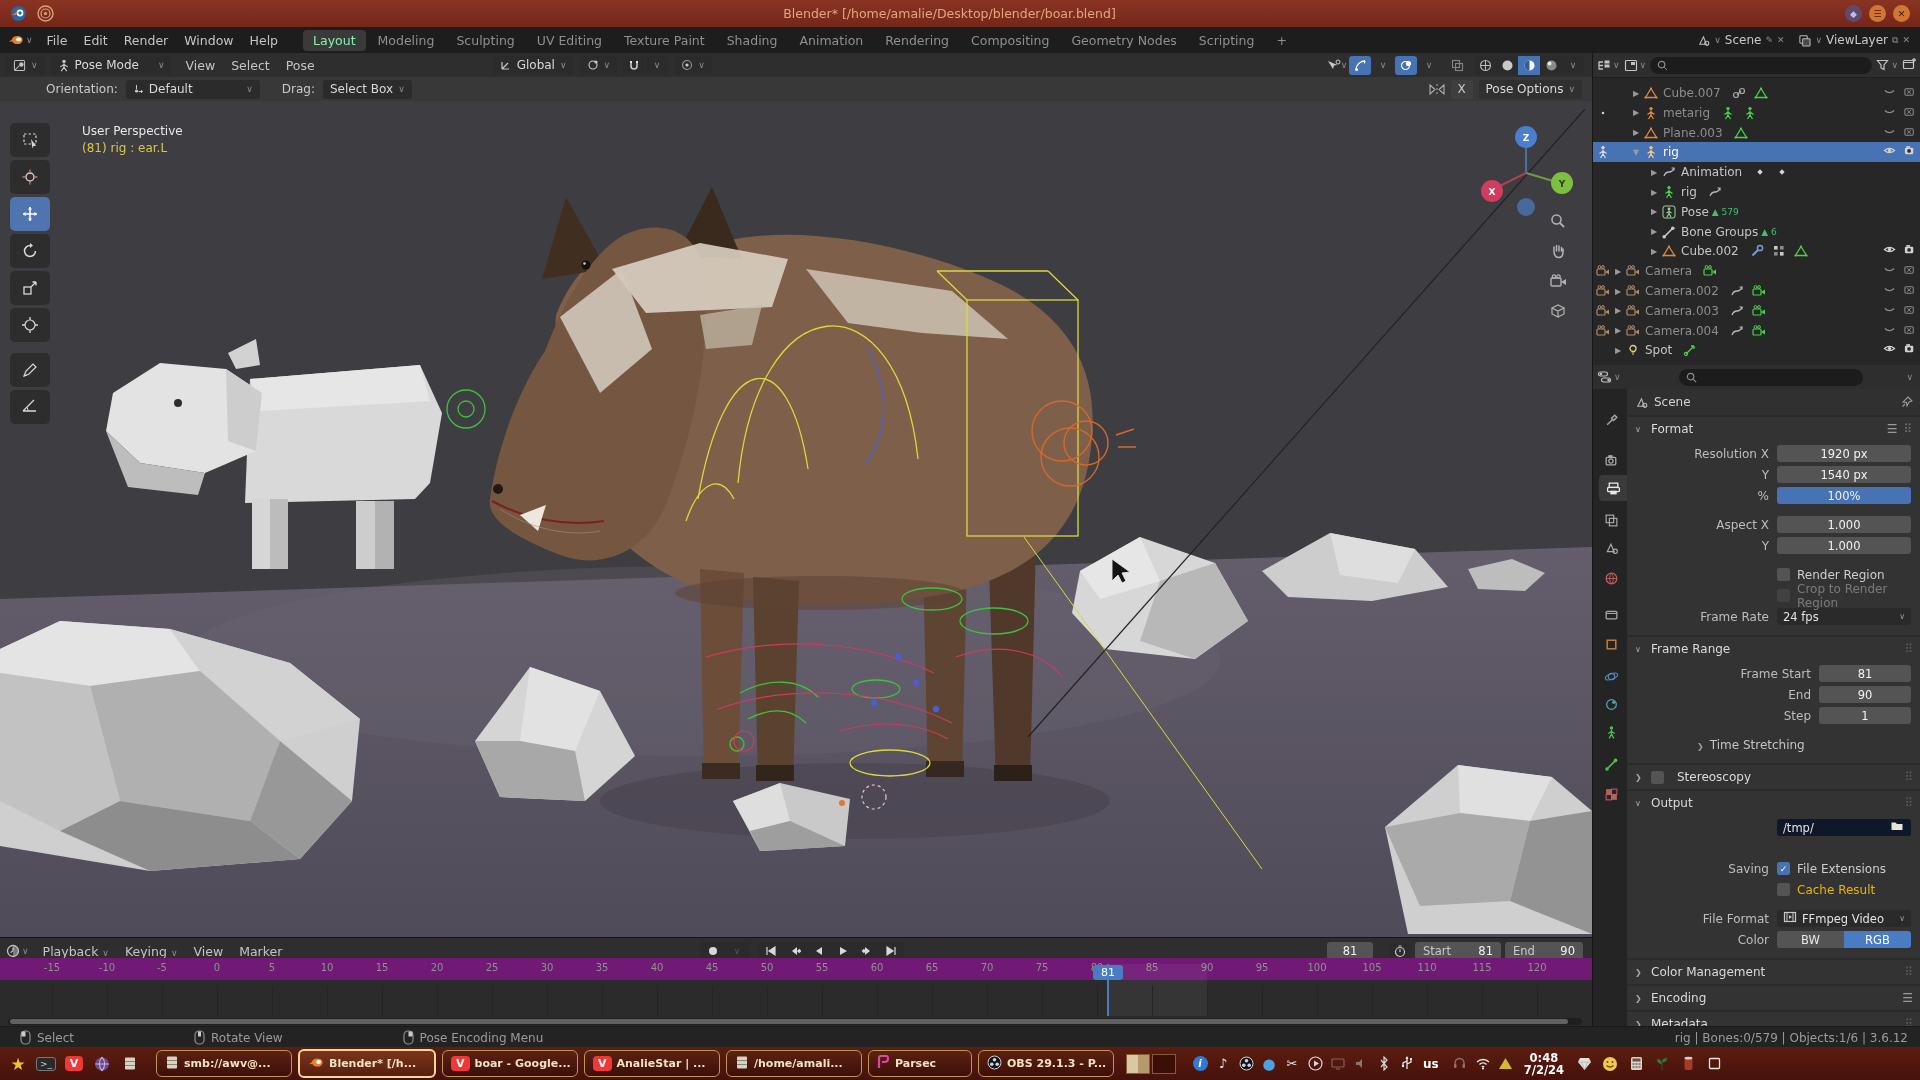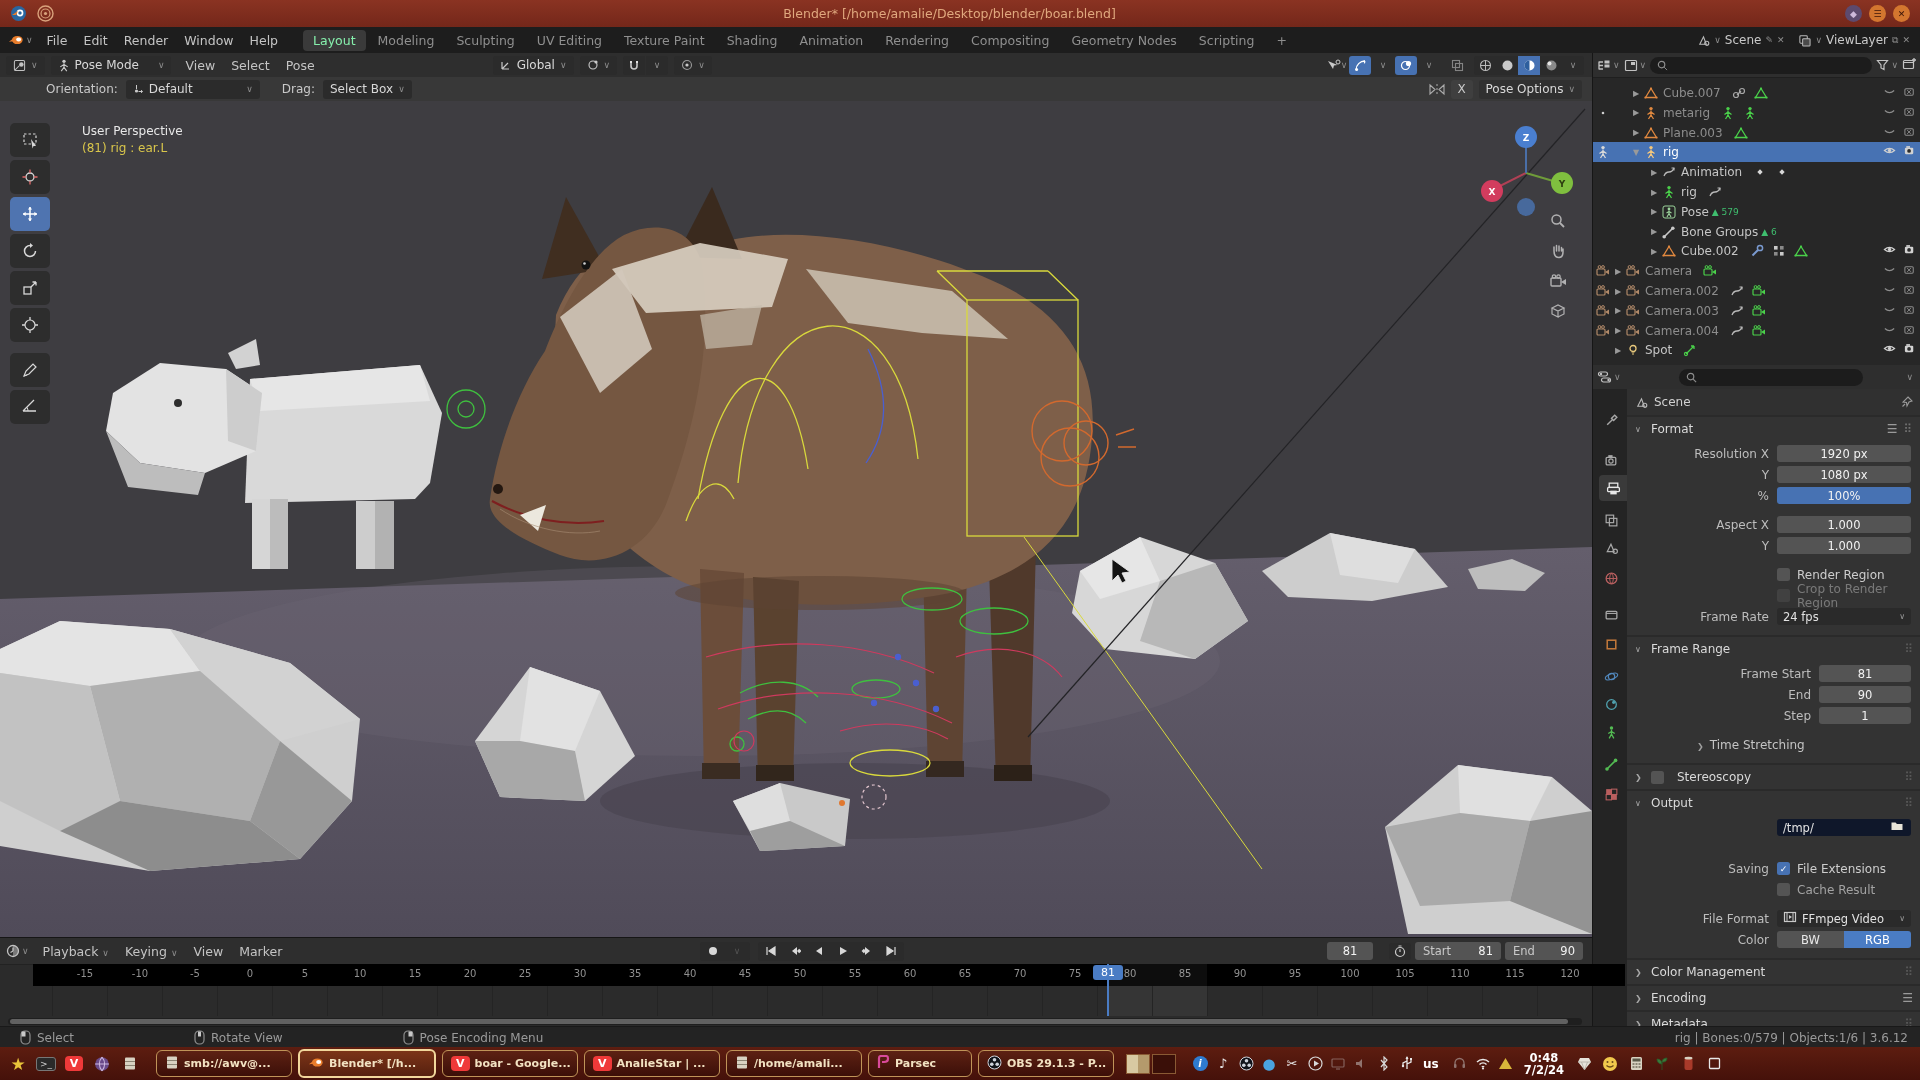--- a/index.html
+++ b/index.html
@@ -76,21 +76,21 @@
   .chk{width:13px;height:13px;border-radius:2.5px;background:#545454;flex:none;margin-right:7px;
        display:flex;align-items:center;justify-content:center;font-size:9px;color:#fff;}
   .chk.on{background:#4772b3;}
   .toggle2{flex:1;display:flex;height:17px;border-radius:3px;overflow:hidden;}
   .toggle2 div{flex:1;display:flex;align-items:center;justify-content:center;background:#545454;color:#e8e8e8;font-size:11.5px;}
   .toggle2 div.on{background:#4a7cc4;color:#fff;}
   .caret{font-size:8px;color:#9a9a9a;}
   
   #timeline{left:0;top:937px;width:1592px;height:89px;background:#2b2b2b;border-top:1px solid #161616;}
   #tl-header{position:absolute;left:0;top:0;width:1592px;height:26px;background:#2e2e2e;border-bottom:1px solid #222;}
-  #tl-ruler{position:absolute;left:0;top:26px;width:1592px;height:22px;background:#000000;margin-left:33px;}
+  #tl-ruler{position:absolute;left:0;top:20px;width:1592px;height:22px;background:#701a75;}
   .tick{position:absolute;top:4px;color:#909090;font-size:10px;transform:translateX(-50%);}
   .gline{position:absolute;top:48px;width:1px;height:30px;background:#242424;}
   #tl-band{position:absolute;top:26px;height:52px;background:rgba(255,255,255,.05);}
   #playhead{position:absolute;top:26px;width:2px;height:52px;background:#4a7cc4;}
   #ph-badge{position:absolute;top:27px;transform:translateX(-50%);background:#4a7cc4;color:#fff;
             font-size:11px;padding:1px 8px;border-radius:3px;}
   #tl-scroll{position:absolute;left:8px;top:80px;width:1574px;height:7px;background:#1f1f1f;border-radius:4px;}
   #tl-scroll div{position:absolute;left:2px;top:1px;width:1558px;height:5px;background:#616161;border-radius:3px;}
   .transport{display:inline-flex;align-items:center;gap:2px;background:#2b2b2b;border-radius:3px;padding:1px 2px;}
   .tpb{width:22px;height:17px;display:flex;align-items:center;justify-content:center;border-radius:2px;}
@@ -1209,21 +1209,21 @@
           <div style="padding: 2px 0px 8px;">
             <div class="prow">
               <span class="plabel">Resolution X</span>
               <div class="pctrl">
                 <div class="pfield">1920 px</div>
               </div>
             </div>
             <div class="prow">
               <span class="plabel">Y</span>
               <div class="pctrl">
-                <div class="pfield">1080 px</div>
+                <div class="pfield">1540 px</div>
               </div>
             </div>
             <div class="prow">
               <span class="plabel">%</span>
               <div class="pctrl">
                 <div class="pfield slider">100%</div>
               </div>
             </div>
             <div class="prow" style="margin-top: 8px;">
               <span class="plabel">Aspect X</span>
@@ -1323,21 +1323,21 @@
               <span class="plabel">Saving</span>
               <div class="pctrl">
                 <span class="chk on">✓</span>
                 <span style="color:#cdcdcd;">File Extensions</span>
               </div>
             </div>
             <div class="prow">
               <span class="plabel"></span>
               <div class="pctrl">
                 <span class="chk "></span>
-                <span style="color:#a3a3a3;">Cache Result</span>
+                <span style="color:#eab308;">Cache Result</span>
               </div>
             </div>
             <div class="prow" style="margin-top: 8px;">
               <span class="plabel">File Format</span>
               <div class="pctrl">
                 <div class="pdrop">
                   <span><svg width="14" height="14" viewBox="0 0 14 14">
                       <rect x="1.5" y="2.5" width="11" height="9" fill="none" stroke="#c9c9c9" stroke-width="1.2"></rect>
                       <path d="M4 2.5 L4 11.5 M10 2.5 L10 11.5" stroke="#c9c9c9" stroke-width="1"></path>
                       <polygon points="6,5 9,7 6,9" fill="#c9c9c9"></polygon>

